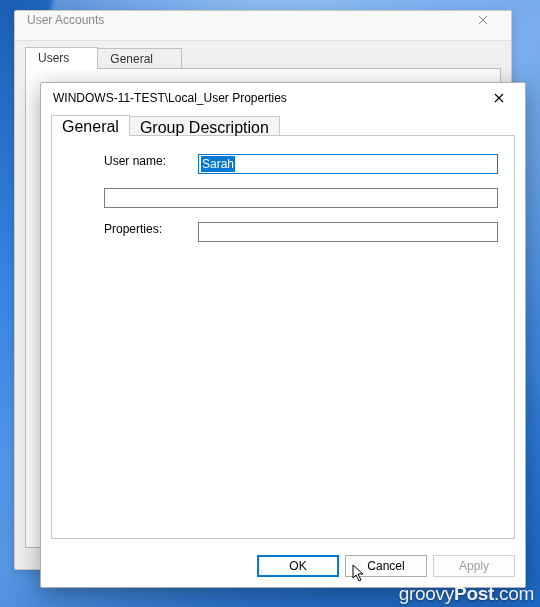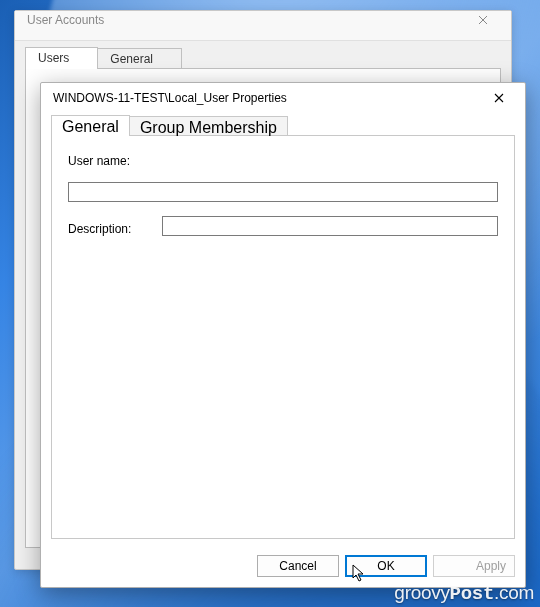--- a/index.html
+++ b/index.html
@@ -160,22 +160,23 @@
   .front-tab.inactive { background: #f4f4f4; top: 1px; height: 19px; }
   .front-panel {
     flex: 1;
     border: 1px solid #c8c8c8;
     border-top: 1px solid #c8c8c8;
     margin-top: -1px;
     padding: 18px 16px;
   }
   .form-row {
     display: flex;
-    align-items: flex-end;
+    align-items: flex-start;
     margin-bottom: 14px;
+    margin-left: 36px;
   }
   .form-label {
     width: 94px;
     font-size: 12px;
     color: #000;
   }
   .form-input {
     flex: 1;
     height: 20px;
     border: 1px solid #7a7a7a;
@@ -217,21 +218,20 @@
     padding: 0 8px;
     color: #000;
   }
   .win-btn.default {
     border: 1px solid #0078d4;
     box-shadow: inset 0 0 0 1px #0078d4;
   }
   .win-btn.disabled {
     color: #a0a0a0;
     border-color: #d0d0d0;
-    text-align: right;
   }
 
   
   .cursor {
     position: absolute;
     top: 564px; left: 352px;
     width: 16px; height: 20px;
     pointer-events: none;
     z-index: 100;
   }
@@ -239,21 +239,21 @@
   
   .watermark {
     position: absolute;
     right: 6px; bottom: 2px;
     color: rgba(255,255,255,0.92);
     font-size: 19px;
     font-family: "Segoe UI", sans-serif;
     text-shadow: 0 1px 2px rgba(0,0,0,0.4);
     letter-spacing: -0.3px;
   }
-  .watermark b { font-weight: 700; font-family: Liberation Mono, monospace; }
+  .watermark b { font-weight: 700; }
 </style>
 </head>
 <body>
 
 <div class="bg-wave w1"></div>
 <div class="bg-wave w2"></div>
 
 <div class="back-window">
   <div class="back-titlebar">
     <span>User Accounts</span>
@@ -314,38 +314,42 @@
     <span class="spacer"></span>
     <span class="front-close">
       <svg viewBox="0 0 10 10">
           <path d="M1 1 L9 9 M9 1 L1 9" stroke="currentColor" stroke-width="1.1" fill="none"></path>
         </svg>
     </span>
   </div>
   <div class="front-body">
     <div class="front-tabs">
       <div class="front-tab active">General</div>
-      <div class="front-tab inactive">Group Membership</div>
+      <div class="front-tab inactive">Group Description</div>
     </div>
     <div class="front-panel">
       <div class="form-row">
         <span class="form-label">User name:</span>
+        <div class="sel-wrap">
+          <input class="form-input focused" style="color: transparent;" value="Sarah">
+          <span class="sel-highlight">Sarah</span>
+        </div>
       </div>
       <div class="form-row">
         <input class="form-input" value="" style="">
       </div>
       <div class="form-row">
-        <span class="form-label">Description:</span>
+        <span class="form-label">Properties:</span>
         <input class="form-input" value="" style="">
       </div>
     </div>
   </div>
   <div class="button-row">
+    <button class="win-btn default">OK</button>
     <button class="win-btn">Cancel</button>
-    <button class="win-btn default">OK</button>
     <button class="win-btn disabled">Apply</button>
   </div>
 </div>
 
 <svg class="cursor" viewBox="0 0 16 20">
   <path d="M1 1 L1 14 L4 11 L7 17 L9 16 L6 10 L11 10 Z" fill="#fff" stroke="#000" stroke-width="1"></path>
 </svg>
 
 <div class="watermark">
   <span>groovy</span><b>Post</b><span>.com</span>

